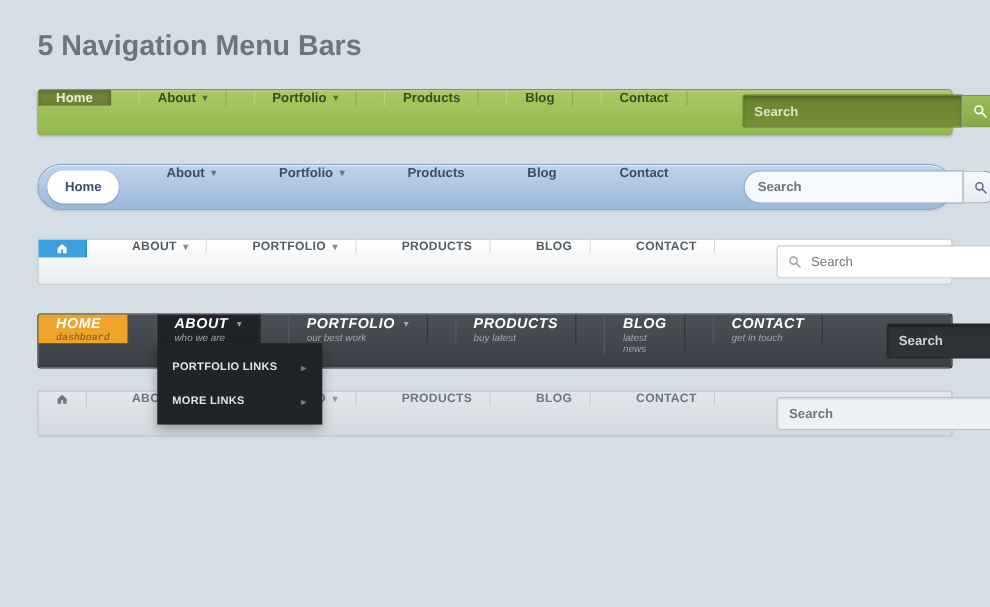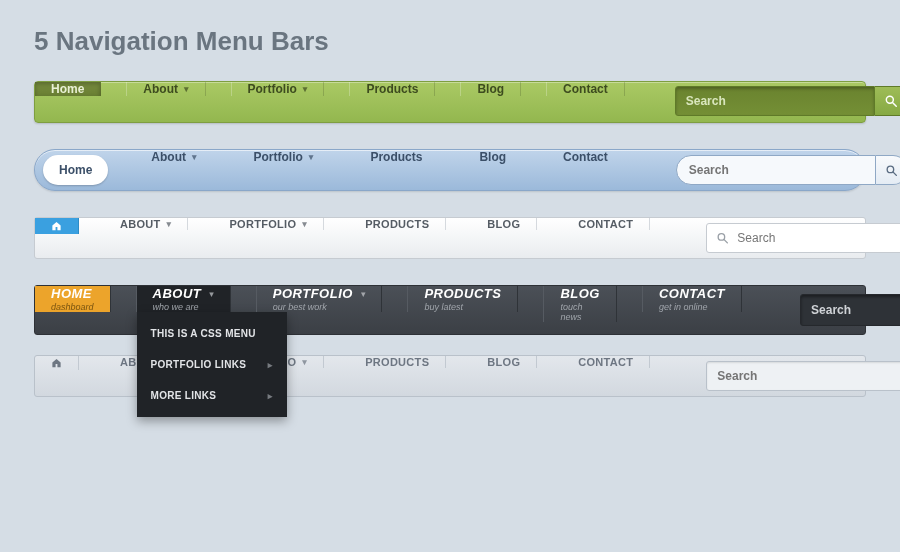--- a/index.html
+++ b/index.html
@@ -128,21 +128,21 @@
   }
   .nav4 .item {
     display: flex; flex-direction: column; justify-content: center; gap: 1px;
     padding: 0 16px; border-right: 1px solid #2f3338; border-left: 1px solid #565b62;
     cursor: pointer; position: relative;
   }
   .nav4 .item:first-child { border-left: none; }
   .nav4 .item .t { font-size: 13px; font-weight: 900; color: #fff; letter-spacing: .5px; font-style: italic; text-transform: uppercase; }
   .nav4 .item .s { font-size: 9px; font-style: italic; color: #a0a5ab; }
   .nav4 .item.active { background: #eca42b; }
-  .nav4 .item.active .s { color: #7a5410; }
+  .nav4 .item.active .s { color: #7a5410; font-family: Liberation Mono, monospace; }
   .nav4 .item.open { background: #202327; }
   .nav4 .item .row { display: flex; align-items: center; gap: 8px; }
   .nav4 .search-wrap { display: flex; align-items: center; margin: 8px 8px; }
   .nav4 .search {
     width: 190px; height: 32px; border: 1px solid #25282c;
     background: #2e3237; border-radius: 3px 0 0 3px; padding: 0 10px;
     font-size: 12px; font-weight: bold; color: #d6d8db;
     box-shadow: inset 0 2px 3px rgba(0,0,0,.4);
   }
   .nav4 .search::placeholder { color: #cfd2d6; }
@@ -306,23 +306,20 @@
     <span class="s">dashboard</span>
   </div>
   <div class="item open">
     <div class="row">
       <span class="t">ABOUT</span>
       <span class="chev" style="color:#c9ccd0">▾</span>
     </div>
     <span class="s">who we are</span>
     <div class="dropdown">
       <div class="ditem">
-          <span>THIS IS A CSS MENU</span>
-        </div>
-      <div class="ditem">
           <span>PORTFOLIO LINKS</span>
           <span class="chev">▸</span>
         </div>
       <div class="ditem">
           <span>MORE LINKS</span>
           <span class="chev">▸</span>
         </div>
     </div>
   </div>
   <div class="item">
@@ -331,25 +328,25 @@
       <span class="chev" style="color:#c9ccd0">▾</span>
     </div>
     <span class="s">our best work</span>
   </div>
   <div class="item">
     <span class="t">PRODUCTS</span>
     <span class="s">buy latest</span>
   </div>
   <div class="item">
     <span class="t">BLOG</span>
-    <span class="s">touch news</span>
+    <span class="s">latest news</span>
   </div>
   <div class="item">
     <span class="t">CONTACT</span>
-    <span class="s">get in online</span>
+    <span class="s">get in touch</span>
   </div>
   <div class="spacer"></div>
   <div class="search-wrap">
     <input class="search" placeholder="Search" style="">
     <div class="sbtn">
       <svg width="13" height="13" viewBox="0 0 24 24">
           <circle cx="10" cy="10" r="6" fill="none" stroke="#e8eaec" stroke-width="2.5"></circle>
           <line x1="15" y1="15" x2="21" y2="21" stroke="#e8eaec" stroke-width="2.5" stroke-linecap="round"></line>
         </svg>
     </div>

